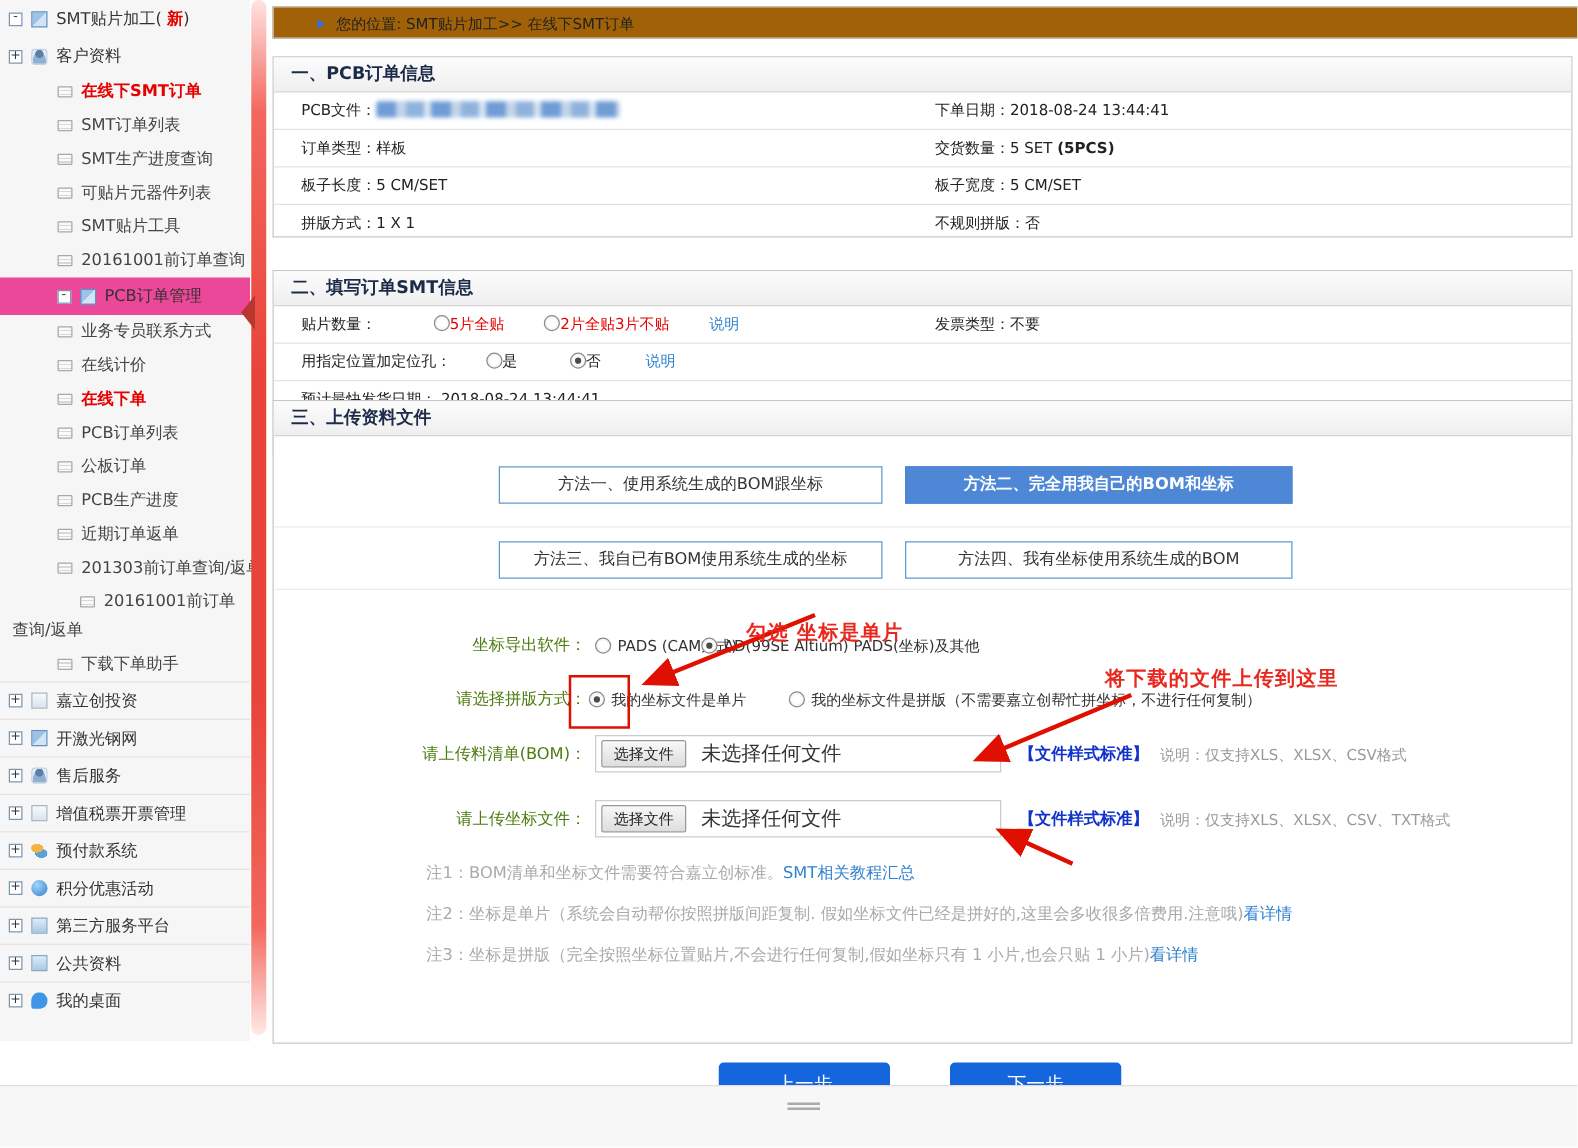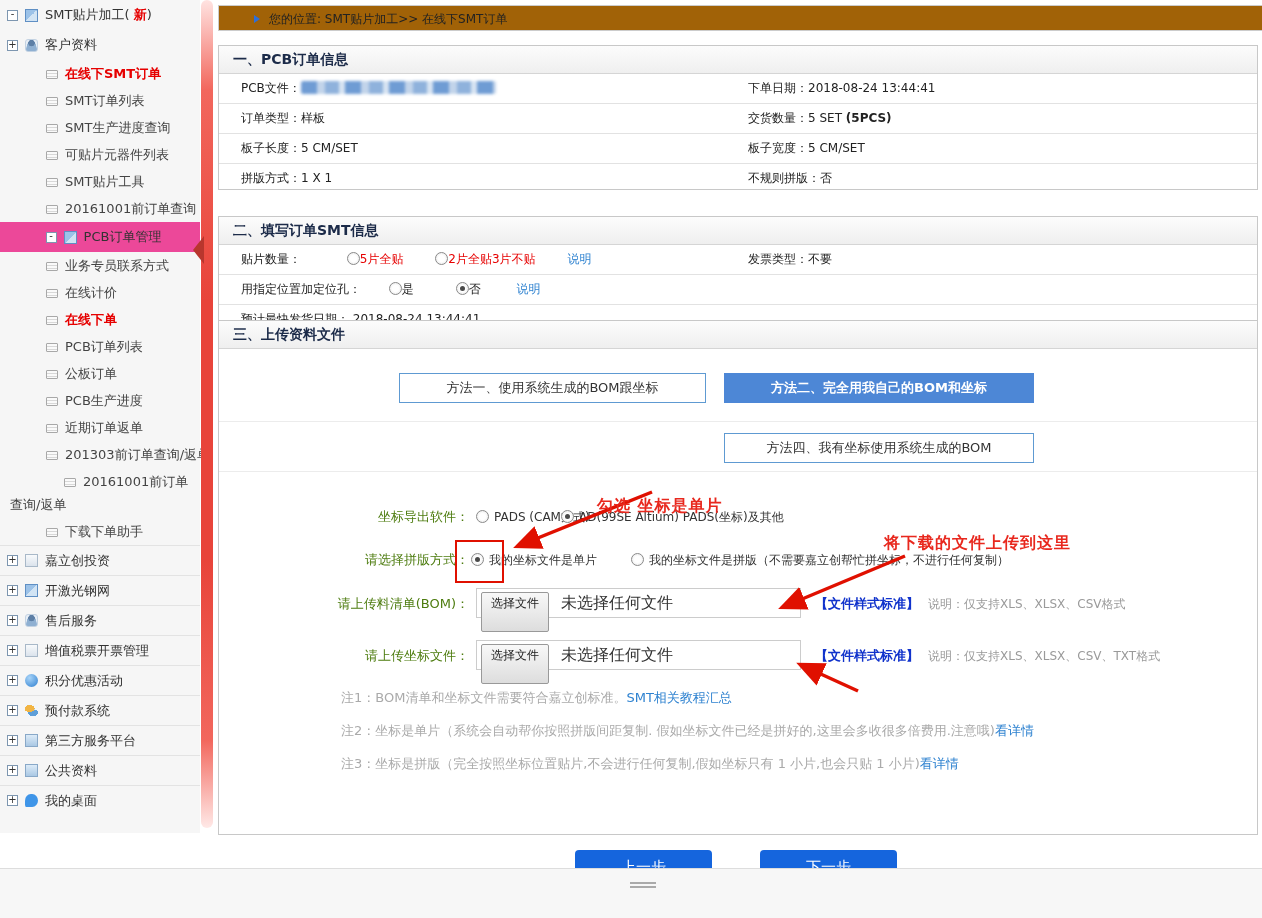--- a/index.html
+++ b/index.html
@@ -54,21 +54,21 @@
   
   .sec3{top:320px;height:515px;}
   .mbtn{position:absolute;height:30px;line-height:28px;text-align:center;font-size:13px;border:1px solid #5e9ad2;background:#fff;color:#333;box-sizing:border-box;cursor:pointer;}
   .mbtn.active{background:#4d87d6;border-color:#4d87d6;color:#fff;font-weight:bold;}
   .hline{position:absolute;left:0;width:1038px;border-top:1px solid #ececec;}
   .f3row{position:absolute;left:0;width:1038px;height:22px;line-height:22px;}
   .f3label{position:absolute;left:0;top:0;width:250px;text-align:right;font-size:13px;color:#4d7c0f;white-space:nowrap;}
   .opt{position:absolute;top:0;white-space:nowrap;font-size:12px;color:#333;}
   .opt .radio{margin-right:5px;}
   .filebox{position:absolute;left:257px;top:-5px;width:325px;height:30px;border:1px solid #ccc;background:#fff;box-sizing:border-box;}
-  .filebtn{position:absolute;left:4px;top:3px;height:40px;line-height:20px;padding:0 9px;border:1px solid #999;border-radius:2px;background:linear-gradient(#f8f8f8,#ddd);font-size:12px;color:#222;cursor:pointer;box-sizing:border-box;text-align:center;}
+  .filebtn{position:absolute;left:4px;top:3px;height:22px;line-height:20px;padding:0 9px;border:1px solid #999;border-radius:2px;background:linear-gradient(#f8f8f8,#ddd);font-size:12px;color:#222;cursor:pointer;box-sizing:border-box;text-align:center;}
   .filestatus{position:absolute;left:84px;top:0;line-height:28px;color:#333;font-size:16px;}
   .stylelink{position:absolute;left:596px;top:0;font-weight:bold;color:#1133cc;font-size:13px;cursor:pointer;white-space:nowrap;}
   .fmtnote{position:absolute;left:709px;top:0;color:#9a9a9a;font-size:12px;white-space:nowrap;}
   .noteline{position:absolute;left:102px;width:930px;color:#aaa;font-size:13px;white-space:nowrap;margin-left:20px;}
 
   
   .bigbtn{position:absolute;width:137px;height:34px;line-height:34px;text-align:center;background:#1565dd;color:#fff;font-size:15px;border-radius:4px;cursor:pointer;z-index:1;}
   .footer{position:absolute;left:0;top:868px;width:1262px;height:50px;background:#f7f7f7;border-top:1px solid #ddd;z-index:5;}
   .handle{position:absolute;left:630px;top:13px;width:26px;height:2px;background:#aaa;box-shadow:0 4px 0 #aaa;cursor:pointer;}
 
@@ -129,27 +129,27 @@
         <span class="gicon icon-user"></span>
         <span>售后服务</span>
       </div>
     <div class="srow group sep">
         <span class="expand plus"></span>
         <span class="gicon icon-doc"></span>
         <span>增值税票开票管理</span>
       </div>
     <div class="srow group sep">
         <span class="expand plus"></span>
+        <span class="gicon icon-coins"></span>
+        <span>预付款系统</span>
+      </div>
+    <div class="srow group sep">
+        <span class="expand plus"></span>
         <span class="gicon icon-ball"></span>
         <span>积分优惠活动</span>
-      </div>
-    <div class="srow group sep">
-        <span class="expand plus"></span>
-        <span class="gicon icon-coins"></span>
-        <span>预付款系统</span>
       </div>
     <div class="srow group sep">
         <span class="expand plus"></span>
         <span class="gicon icon-win"></span>
         <span>第三方服务平台</span>
       </div>
     <div class="srow group sep">
         <span class="expand plus"></span>
         <span class="gicon icon-win"></span>
         <span>公共资料</span>
@@ -214,20 +214,21 @@
         <span class="lcell"><span>预计最快发货日期：</span> <span>2018-08-24 13:44:41</span></span>
       </div>
     </section>
 
     <section class="box sec3">
       <div class="sec-header">三、上传资料文件</div>
 
       <div class="mbtn" style="left:180px;top:52px;width:307px;">方法一、使用系统生成的BOM跟坐标</div>
       <div class="mbtn active" style="left:505px;top:52px;width:310px;">方法二、完全用我自己的BOM和坐标</div>
       <div class="hline" style="top:100px;"></div>
+      <div class="mbtn" style="left:180px;top:112px;width:307px;">方法三、我自已有BOM使用系统生成的坐标</div>
       <div class="mbtn" style="left:505px;top:112px;width:310px;">方法四、我有坐标使用系统生成的BOM</div>
       <div class="hline" style="top:150px;"></div>
 
       <div class="f3row" style="top:185px;">
         <span class="f3label">坐标导出软件：</span>
         <span class="opt" style="left:257px;"><span class="radio"></span><span>PADS (CAM方式)</span></span>
         <span class="opt" style="left:342px;"><span class="radio checked"></span><span>AD(99SE Altium) PADS(坐标)及其他</span></span>
       </div>
 
       <div class="f3row" style="top:228px;">

